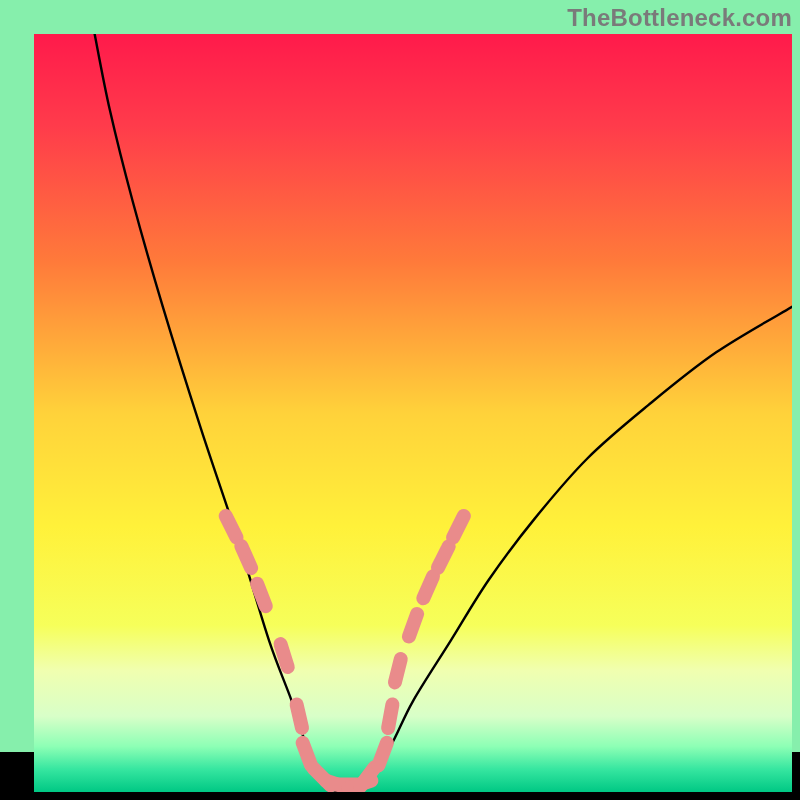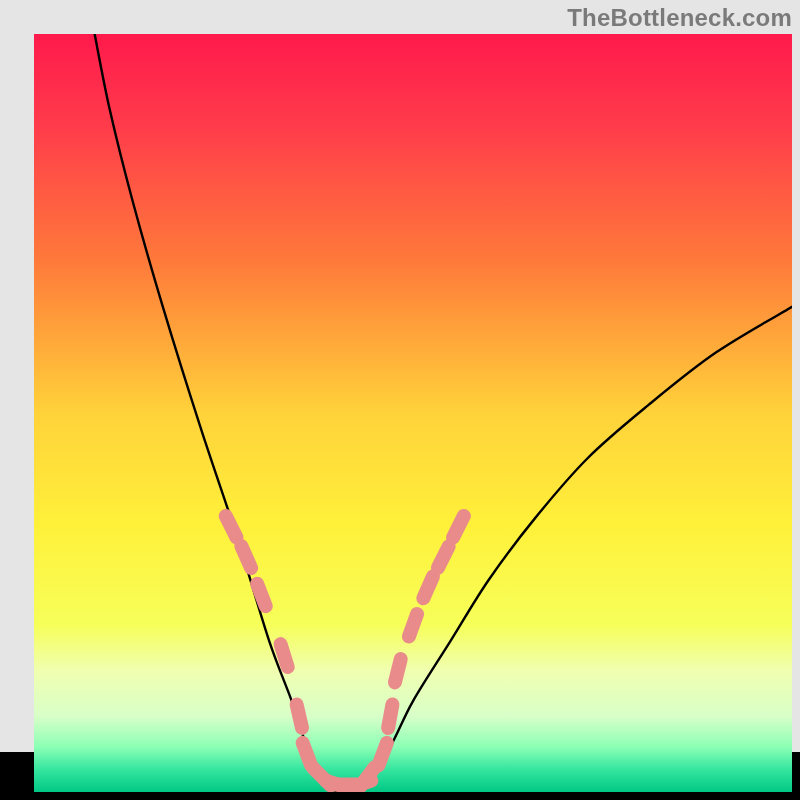--- a/index.html
+++ b/index.html
@@ -7,21 +7,21 @@
     padding: 0;
     width: 800px;
     height: 800px;
     background: #000;
     overflow: hidden;
   }
   .stage {
     position: relative;
     width: 800px;
     height: 752px;
-    background: #e5e5e5;
+    background: #86efac;
     text-align: right;
   }
   .plot-area {
     position: absolute;
     left: 34px;
     top: 34px;
     width: 758px;
     height: 758px;
     overflow: hidden;
     

